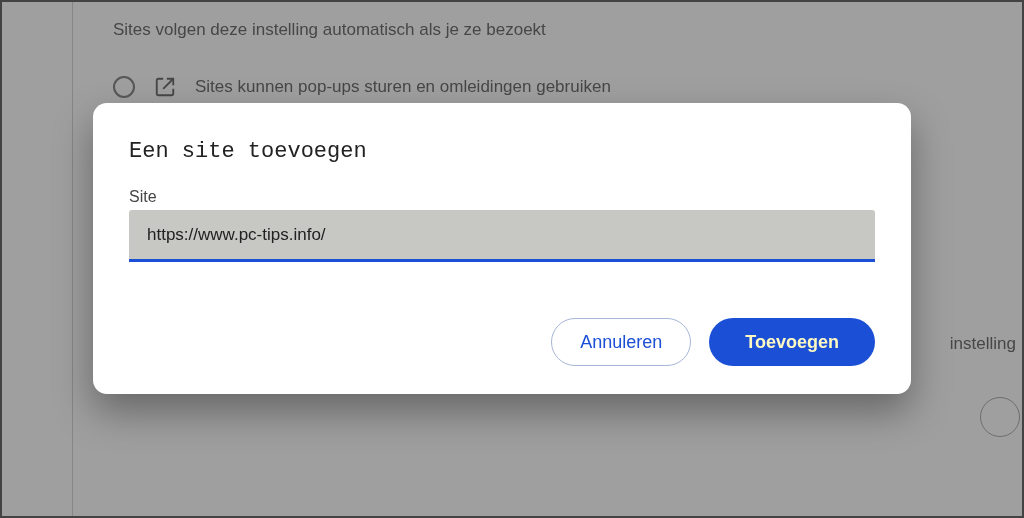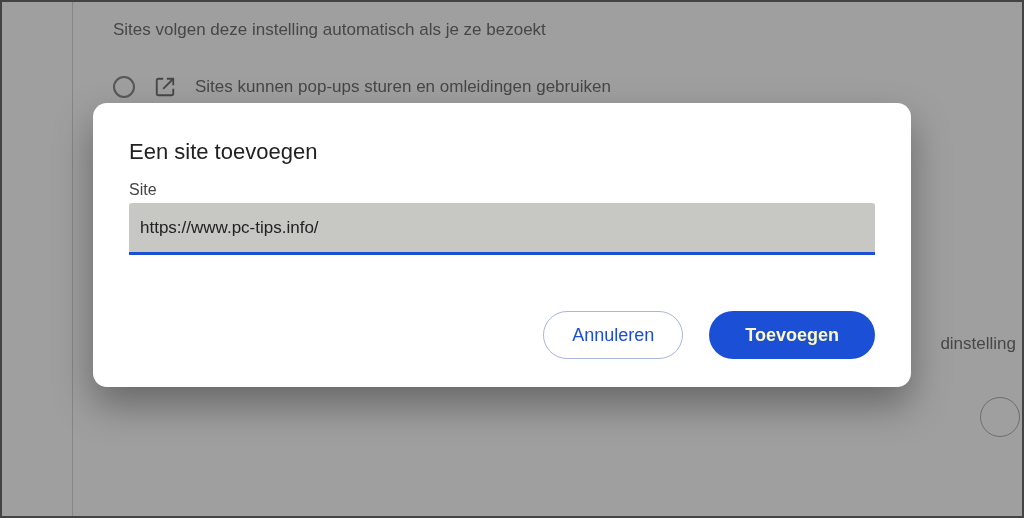--- a/index.html
+++ b/index.html
@@ -87,44 +87,45 @@
       width: 818px;
       border-radius: 14px;
       background: #fff;
       box-shadow: 0 18px 38px rgba(0,0,0,0.35);
       padding: 36px 36px 28px 36px;
     }
     .dialog-title {
       font-size: 22px;
       color: #222;
       font-weight: 400;
-      margin-bottom: 16px;
+      margin-bottom: 24px;
+      font-family: Liberation Mono, monospace;
     }
     .field-label {
       font-size: 16px;
       color: #444;
       margin-bottom: 4px;
     }
     .site-input {
       width: 100%;
       height: 52px;
       background: #c7c7c3;
       border: none;
       border-bottom: 3px solid #1a4fd6;
-      padding: 0 11px;
+      padding: 0 18px;
       font-size: 17px;
       color: #222;
       outline: none;
       border-radius: 3px 3px 0 0;
       font-family: inherit;
     }
     .dialog-actions {
       display: flex;
       justify-content: flex-end;
-      gap: 26px;
+      gap: 18px;
       margin-top: 56px;
     }
     .btn {
       height: 48px;
       padding: 0 28px;
       border-radius: 24px;
       font-size: 18px;
       cursor: pointer;
       font-family: inherit;
     }
@@ -154,21 +155,21 @@
         <svg viewBox="0 0 24 24" fill="none" stroke="#3a3a3a" stroke-width="2">
           <path d="M14 3h7v7"></path>
             <path d="M10 14L21 3"></path>
             <path d="M21 14v5a2 2 0 0 1-2 2H5a2 2 0 0 1-2-2V5a2 2 0 0 1 2-2h5"></path>
         </svg>
       </span>
       <span>Sites kunnen pop-ups sturen en omleidingen gebruiken</span>
     </div>
   </div>
 
-  <div class="right-frag">dinstelling</div>
+  <div class="right-frag">instelling</div>
   <div class="circle-frag"></div>
 </div>
 
 <div class="overlay"></div>
 
 <div class="dialog">
   <div class="dialog-title">Een site toevoegen</div>
   <div class="field-label">Site</div>
   <input class="site-input" type="text" value="https://www.pc-tips.info/" style="">
   <div class="dialog-actions">

